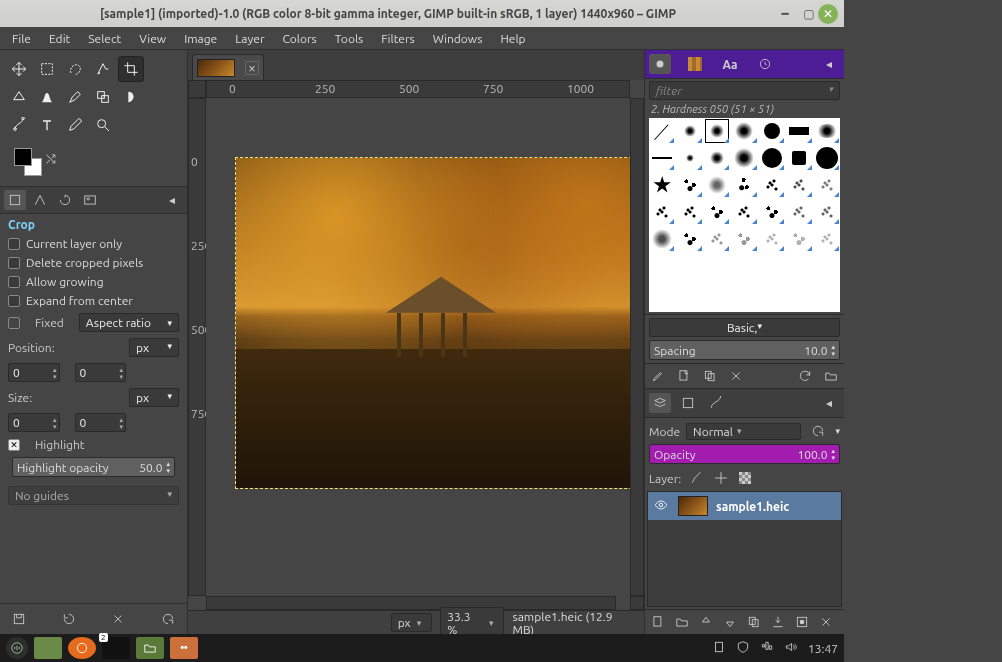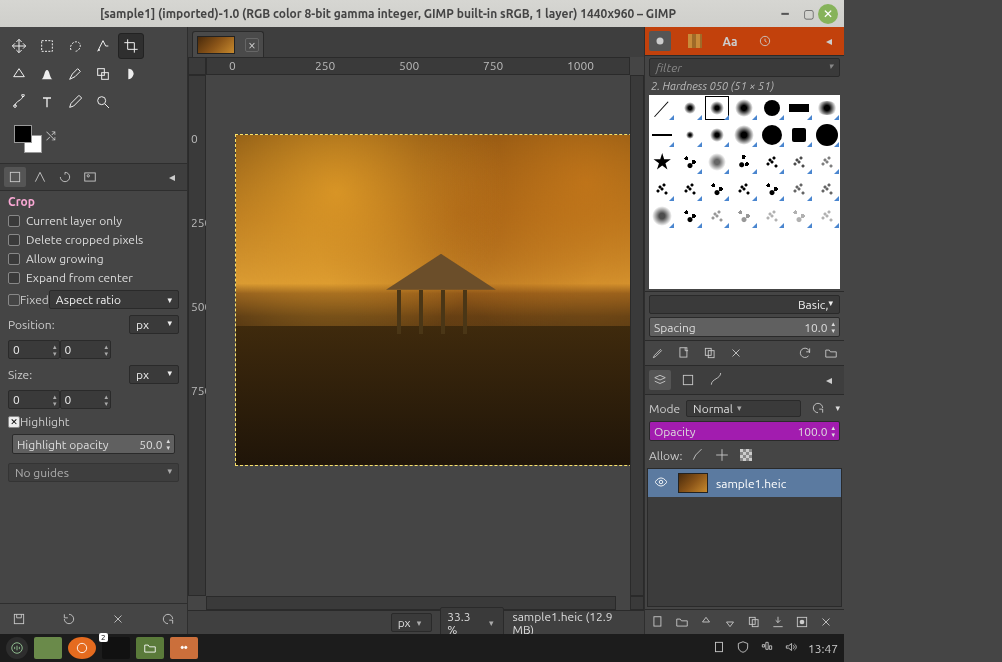--- a/index.html
+++ b/index.html
@@ -27,24 +27,24 @@
 .tool svg { width: 16px; height: 16px; stroke: #eee; fill: none; stroke-width: 1.5; }
 .fgbg { margin: 4px 8px 6px 8px; position: relative; height: 32px; }
 .fgbg .fg { position: absolute; left: 6px; top: 0; width: 18px; height: 18px; background: #000; border: 1px solid #999; }
 .fgbg .bg { position: absolute; left: 16px; top: 10px; width: 18px; height: 18px; background: #fff; border: 1px solid #999; }
 .fgbg .swap { position: absolute; left: 38px; top: 4px; width: 14px; height: 14px; color: #ccc; }
 .tabrow { display: flex; gap: 3px; padding: 3px 4px; border-top: 1px solid #2e2e2e; border-bottom: 1px solid #2e2e2e; background: #3e3e3e; }
 .tabbtn { width: 22px; height: 20px; display: flex; align-items: center; justify-content: center; color: #ccc; border-radius: 2px; }
 .tabbtn.active { background: #555; }
 .tabrow .arrow { margin-left: auto; }
 .opts { padding: 4px 8px 8px 8px; display: flex; flex-direction: column; gap: 6px; overflow-y: auto; flex: 1; min-height: 0; }
-.opts .hdr { font-weight: bold; color: #f9a8d4; }
+.opts .hdr { font-weight: bold; color: #7dd3fc; }
 .chk { display: flex; align-items: center; gap: 6px; }
 .chk .box { width: 12px; height: 12px; border: 1px solid #888; border-radius: 2px; background: #3a3a3a; }
-.rowflex { display: flex; align-items: center; gap: 0; }
+.rowflex { display: flex; align-items: center; gap: 15px; }
 .field { background: #3a3a3a; border: 1px solid #2a2a2a; color: #eee; padding: 2px 6px; border-radius: 2px; flex: 1; }
 .spin { display: flex; align-items: center; background: #3a3a3a; border: 1px solid #2a2a2a; border-radius: 2px; }
 .spin input { background: transparent; border: none; color: #eee; width: 42px; padding: 2px 4px; }
 .spin .ar { display: flex; flex-direction: column; font-size: 7px; line-height: 7px; padding: 0 2px; color: #aaa; }
 .iconbtn { width: 22px; height: 22px; display: flex; align-items: center; justify-content: center; border: 1px solid #2a2a2a; background: #3a3a3a; border-radius: 2px; color: #ccc; }
 .lbl { color: #ccc; }
 .bottoolrow { display: flex; gap: 6px; padding: 4px 8px; border-top: 1px solid #2e2e2e; justify-content: space-between; }
 .bottoolrow .iconbtn { border: none; background: transparent; }
 
 
@@ -72,21 +72,21 @@
 .botscroll { height: 14px; display: flex; }
 .botscroll .track { flex: 1; background: #3a3a3a; border: 1px solid #2a2a2a; margin-left: 18px; margin-right: 14px; }
 .botscroll .navicon { width: 14px; background: #3a3a3a; border: 1px solid #2a2a2a; }
 .statusbar { height: 24px; display: flex; align-items: center; gap: 8px; padding: 0 8px; color: #ddd; border-top: 1px solid #2a2a2a; background: #404040; }
 .statusbar .sel { background: #3a3a3a; border: 1px solid #2a2a2a; padding: 2px 10px 2px 6px; border-radius: 2px; display: flex; align-items: center; gap: 6px; }
 .statusbar .sel::after { content: "▾"; font-size: 9px; color: #aaa; }
 .leftstat { width: 188px; }
 
 
 .rightpanel { width: 200px; background: #454545; color: #ddd; display: flex; flex-direction: column; border-left: 1px solid #2e2e2e; }
-.topright-tabs { display: flex; gap: 13px; padding: 4px; border-bottom: 1px solid #2a2a2a; background: #c2410c; }
+.topright-tabs { display: flex; gap: 13px; padding: 4px; border-bottom: 1px solid #2a2a2a; background: #4c1d95; }
 .sqbtn { width: 22px; height: 20px; display: flex; align-items: center; justify-content: center; border-radius: 2px; color: #ccc; }
 .sqbtn.active { background: #555; }
 .filterbar { display: flex; padding: 2px 4px; }
 .filterbar .field { font-style: italic; color: #888; }
 .brushinfo { padding: 1px 6px; font-style: italic; color: #bbb; font-size: 11px; }
 .brushgrid { background: #fff; margin: 2px 4px; height: 194px; display: grid; grid-template-columns: repeat(7, 1fr); grid-auto-rows: 26px; gap: 1px; overflow: hidden; }
 .bcell { background: #fff; display: flex; align-items: center; justify-content: center; position: relative; }
 .bcell.sel { outline: 1px solid #000; outline-offset: -2px; }
 .bcell .dot { width: 14px; height: 14px; border-radius: 50%; background: #000; }
 .bcell .soft { background: radial-gradient(circle,#000 20%, rgba(0,0,0,0) 70%); }
@@ -132,20 +132,33 @@
 
 <div class="root">
 
   <div class="titlebar">
     <span class="title">[sample1] (imported)-1.0 (RGB color 8-bit gamma integer, GIMP built-in sRGB, 1 layer) 1440x960 – GIMP</span>
     <div class="winbtn">━</div>
     <div class="winbtn">▢</div>
     <div class="winclose">✕</div>
   </div>
 
+  <div class="menubar">
+    <span>File</span>
+    <span>Edit</span>
+    <span>Select</span>
+    <span>View</span>
+    <span>Image</span>
+    <span>Layer</span>
+    <span>Colors</span>
+    <span>Tools</span>
+    <span>Filters</span>
+    <span>Windows</span>
+    <span>Help</span>
+  </div>
 
   <div class="mainrow">
 
     <div class="leftpanel">
       <div class="toolbox">
         <div class="tool">
             <svg viewBox="0 0 24 24">
               <path d="M12 2v20M2 12h20M8 6l4-4 4 4M8 18l4 4 4-4M6 8l-4 4 4 4M18 8l4 4-4 4"></path>
             </svg>
           </div>
@@ -537,21 +550,21 @@
             <div class="splat2" style="opacity:.3"></div>
           </div>
         <div class="bcell corner-mark">
             <div class="splat1" style="opacity:.3"></div>
           </div>
         <div class="bcell corner-mark">
             <div class="splat2" style="opacity:.3"></div>
           </div>
       </div>
       <div class="smallrow">
-        <div class="field" style="display:flex;justify-content:flex-end">
+        <div class="field" style="display:flex;justify-content:center">
             <span>Basic,</span>
             <span style="font-size:9px">▾</span>
           </div>
       </div>
       <div class="opslider">
         <span>Spacing</span>
         <span class="val">10.0</span>
         <span style="display:flex;flex-direction:column;font-size:7px;line-height:7px;margin-left:4px">▴<br>▾</span>
       </div>
       <div class="btnrow">
@@ -621,21 +634,21 @@
             </svg>
           </div>
         <span style="font-size:9px">▾</span>
       </div>
       <div class="opslider" style="background:#a21caf">
         <span>Opacity</span>
         <span class="val">100.0</span>
         <span style="display:flex;flex-direction:column;font-size:7px;line-height:7px;margin-left:4px">▴<br>▾</span>
       </div>
       <div class="lockrow">
-        <span class="lbl">Allow:</span>
+        <span class="lbl">Layer:</span>
         <div class="ic">
             <svg class="ic16" viewBox="0 0 24 24">
               <path d="M4 20l4-8 10-10"></path>
             </svg>
           </div>
         <div class="ic">
             <svg class="ic16" viewBox="0 0 24 24">
               <path d="M12 2v20M2 12h20"></path>
             </svg>
           </div>
@@ -643,21 +656,21 @@
             <div style="width:12px;height:12px;background:repeating-conic-gradient(#888 0 25%,#ccc 0 50%) 0 0/6px 6px"></div>
           </div>
       </div>
       <div class="layerlist">
         <div class="layerrow">
           <div class="eye"><svg class="ic16" viewBox="0 0 24 24" style="stroke:#fff">
                 <path d="M2 12s4-7 10-7 10 7 10 7-4 7-10 7-10-7-10-7z"></path>
                 <circle cx="12" cy="12" r="3"></circle>
               </svg></div>
           <div class="lth"></div>
-          <span style="font-weight:normal">sample1.heic</span>
+          <span style="font-weight:bold">sample1.heic</span>
         </div>
       </div>
       <div class="layerbtns">
         <div class="ic">
             <svg class="ic16" viewBox="0 0 24 24">
               <rect x="5" y="3" width="12" height="16"></rect>
             </svg>
           </div>
         <div class="ic">
             <svg class="ic16" viewBox="0 0 24 24">

